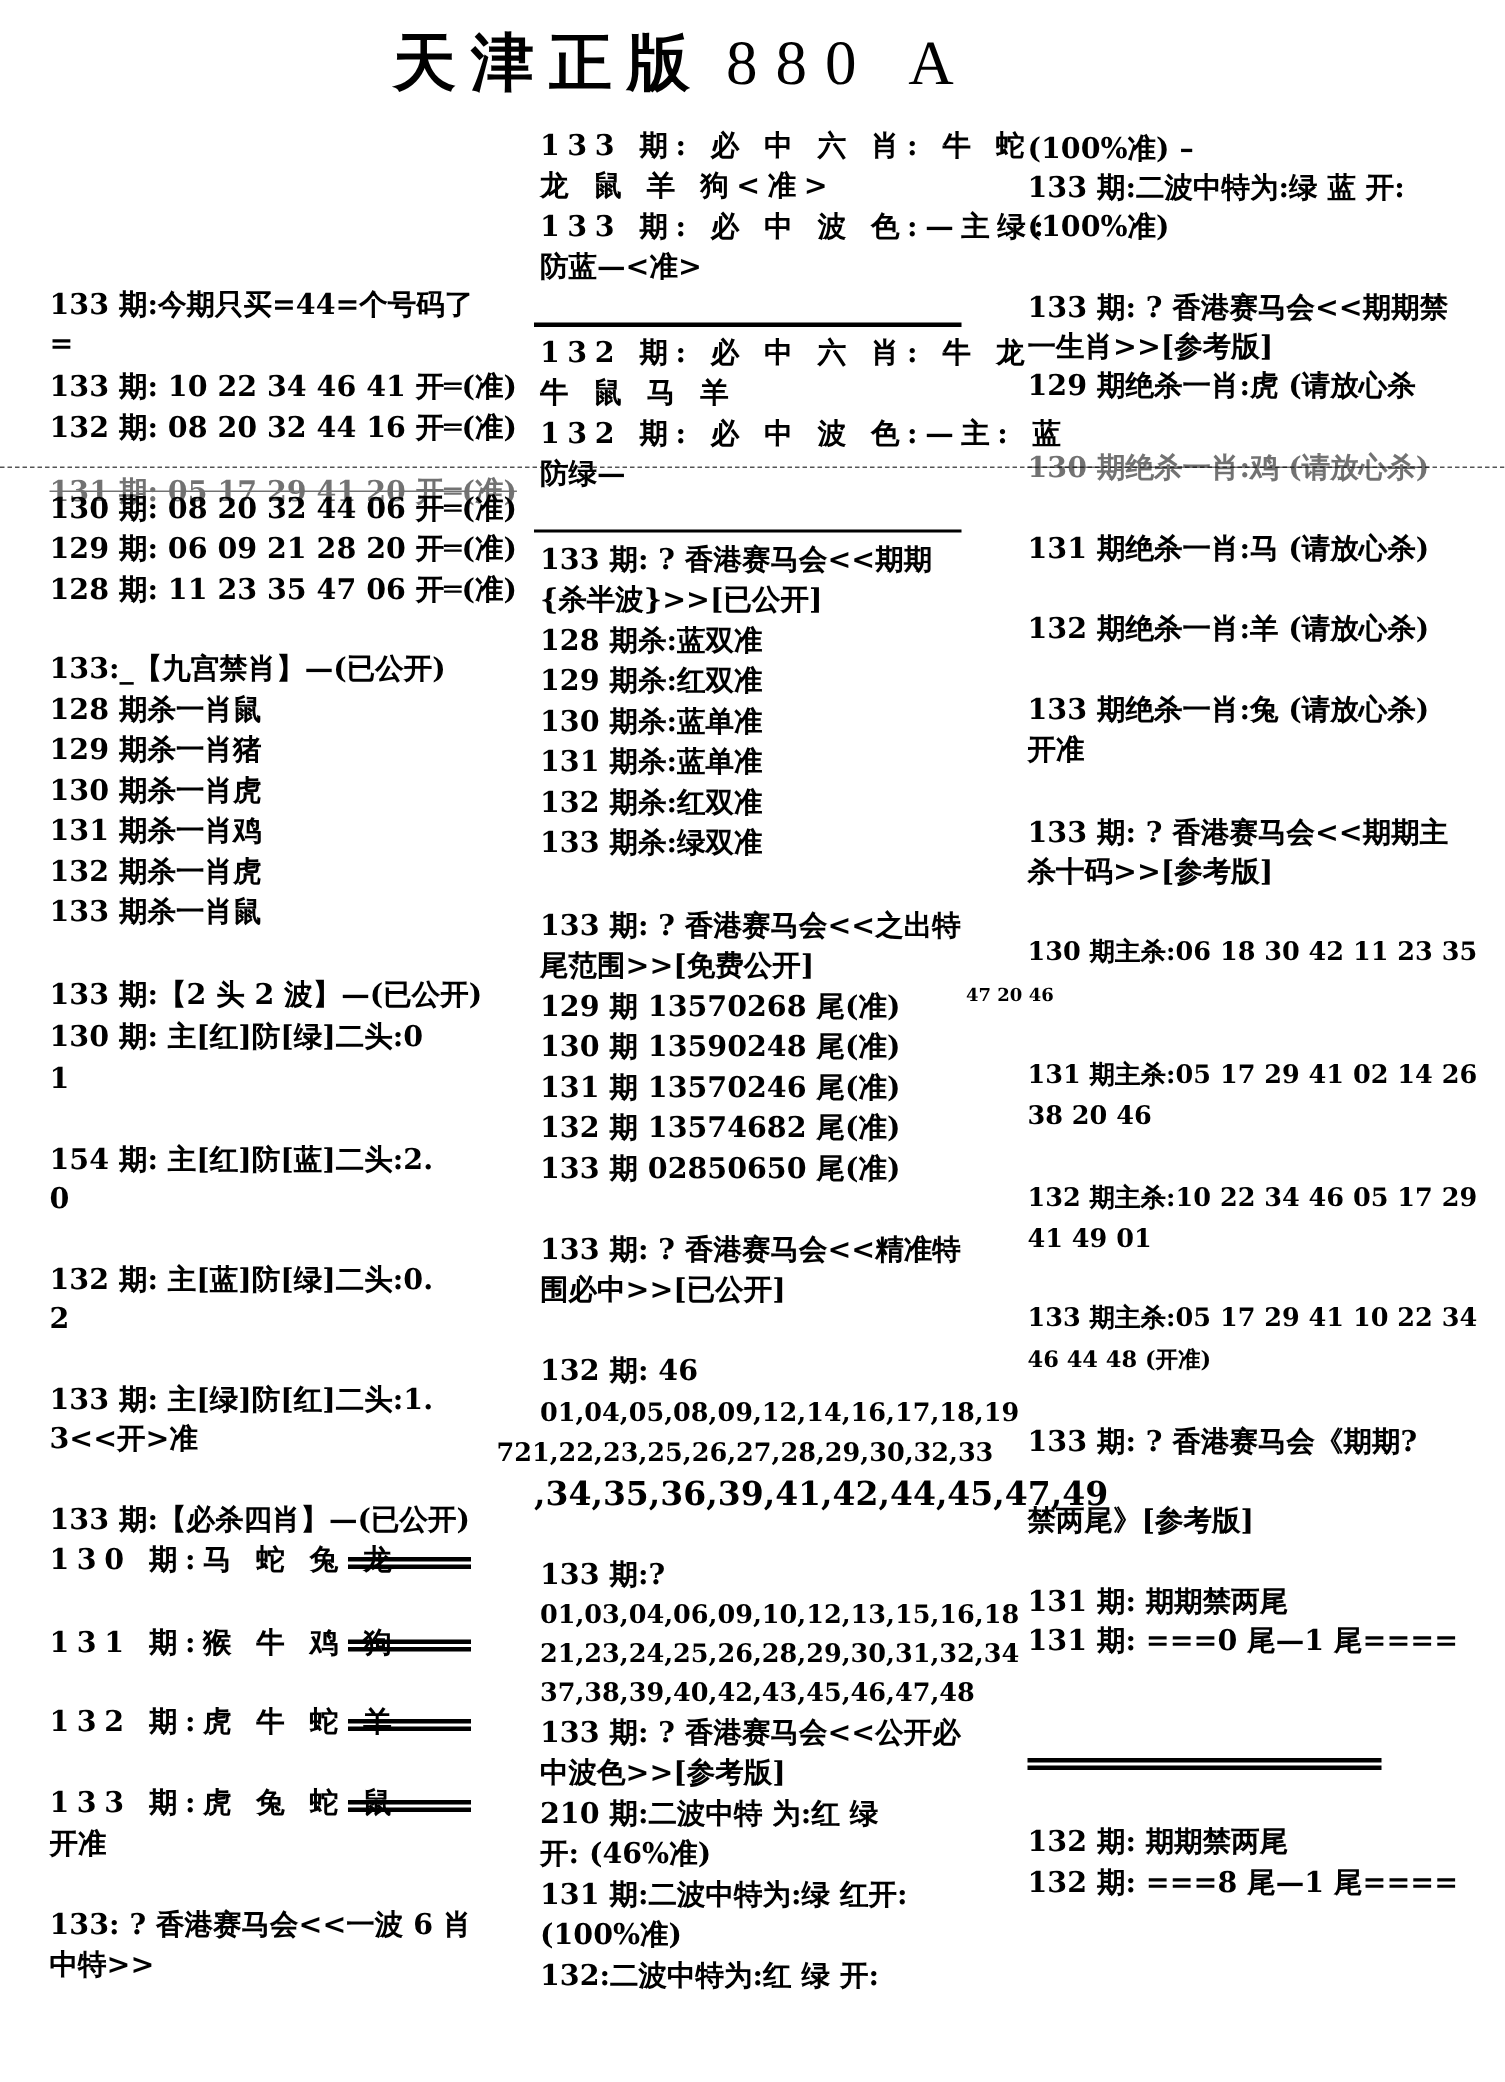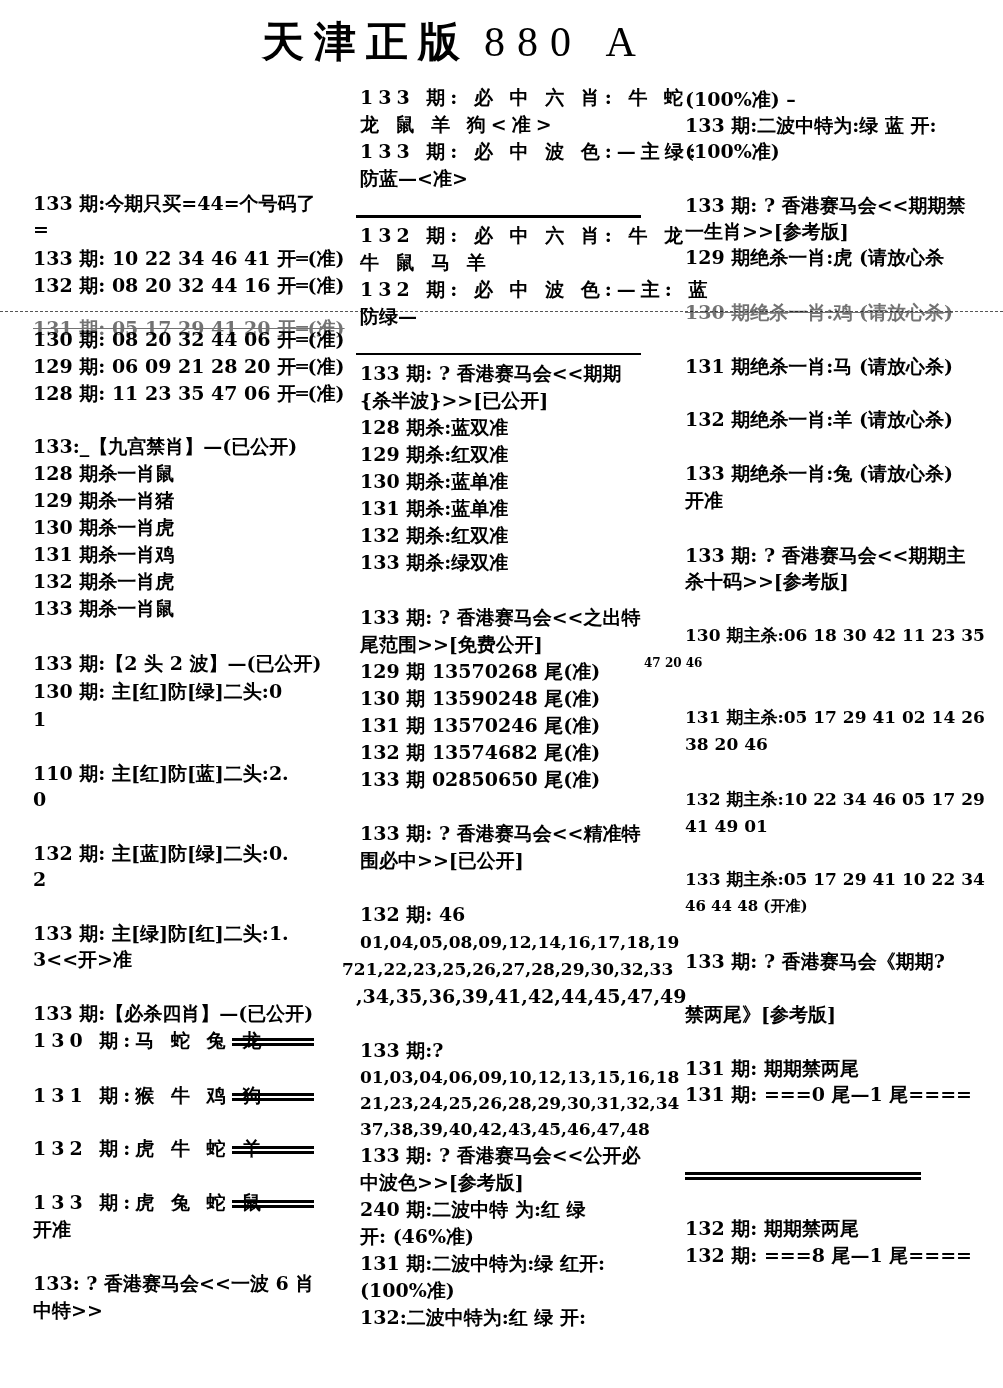--- a/index.html
+++ b/index.html
@@ -52,21 +52,21 @@
   <div class="line" style="left:33px;top:460px">128 期杀一肖鼠</div>
   <div class="line" style="left:33px;top:487px">129 期杀一肖猪</div>
   <div class="line" style="left:33px;top:514px">130 期杀一肖虎</div>
   <div class="line" style="left:33px;top:541px">131 期杀一肖鸡</div>
   <div class="line" style="left:33px;top:568px">132 期杀一肖虎</div>
   <div class="line" style="left:33px;top:595px">133 期杀一肖鼠</div>
 
   <div class="line" style="left:33px;top:650px">133 期:【2 头 2 波】—(已公开)</div>
   <div class="line" style="left:33px;top:678px">130 期:  主[红]防[绿]二头:0</div>
   <div class="line" style="left:33px;top:706px">1</div>
-  <div class="line" style="left:33px;top:760px">110 期: 主[红]防[蓝]二头:2.</div>
+  <div class="line" style="left:33px;top:760px">154 期: 主[红]防[蓝]二头:2.</div>
   <div class="line" style="left:33px;top:786px">0</div>
   <div class="line" style="left:33px;top:840px">132 期: 主[蓝]防[绿]二头:0.</div>
   <div class="line" style="left:33px;top:866px">2</div>
   <div class="line" style="left:33px;top:920px">133 期: 主[绿]防[红]二头:1.</div>
   <div class="line" style="left:33px;top:946px">3&lt;&lt;开&gt;准</div>
 
   <div class="line" style="left:33px;top:1000px">133 期:【必杀四肖】—(已公开)</div>
   <div class="line spaced" style="left:33px;top:1027px">130 期:马 蛇 兔 龙</div>
   <div class="dbl" style="left:232px;top:1038px;width:82px"></div>
   <div class="line spaced" style="left:33px;top:1082px">131 期:猴 牛 鸡 狗</div>
@@ -108,30 +108,30 @@
   <div class="line" style="left:360px;top:685px">130 期 13590248 尾(准)</div>
   <div class="line" style="left:360px;top:712px">131 期 13570246 尾(准)</div>
   <div class="line" style="left:360px;top:739px">132 期 13574682 尾(准)</div>
   <div class="line" style="left:360px;top:766px">133 期 02850650 尾(准)</div>
 
   <div class="line" style="left:360px;top:820px">133 期: ? 香港赛马会&lt;&lt;精准特</div>
   <div class="line" style="left:360px;top:847px">围必中&gt;&gt;[已公开]</div>
 
   <div class="line" style="left:360px;top:901px">132 期: 46</div>
   <div class="line" style="left:360px;top:929px;font-size:17px">01,04,05,08,09,12,14,16,17,18,19</div>
-  <div class="line" style="left:342px;top:956px;font-size:17px">721,22,23,25,26,27,28,29,30,32,33</div>
-  <div class="line" style="left:356px;top:983px;font-size:19px">,34,35,36,39,41,42,44,45,47,49</div>
+  <div class="line" style="left:331px;top:956px;font-size:17px">721,22,23,25,26,27,28,29,30,32,33</div>
+  <div class="line" style="left:356px;top:983px;font-size:22px">,34,35,36,39,41,42,44,45,47,49</div>
 
   <div class="line" style="left:360px;top:1037px">133 期:?</div>
   <div class="line" style="left:360px;top:1064px;font-size:17px">01,03,04,06,09,10,12,13,15,16,18</div>
   <div class="line" style="left:360px;top:1090px;font-size:17px">21,23,24,25,26,28,29,30,31,32,34</div>
   <div class="line" style="left:360px;top:1116px;font-size:17px">37,38,39,40,42,43,45,46,47,48</div>
   <div class="line" style="left:360px;top:1142px">133 期: ? 香港赛马会&lt;&lt;公开必</div>
   <div class="line" style="left:360px;top:1169px">中波色&gt;&gt;[参考版]</div>
-  <div class="line" style="left:360px;top:1196px">240 期:二波中特 为:红   绿</div>
+  <div class="line" style="left:360px;top:1196px">210 期:二波中特 为:红   绿</div>
   <div class="line" style="left:360px;top:1223px">开: (46%准)</div>
   <div class="line" style="left:360px;top:1250px">131 期:二波中特为:绿  红开:</div>
   <div class="line" style="left:360px;top:1277px">(100%准)</div>
   <div class="line" style="left:360px;top:1304px">132:二波中特为:红 绿  开:</div>
 </div>
 
 <div class="col">
   <div class="line" style="left:685px;top:86px">(100%准) –</div>
   <div class="line" style="left:685px;top:112px">133 期:二波中特为:绿 蓝  开:</div>
   <div class="line" style="left:685px;top:138px">(100%准)</div>

